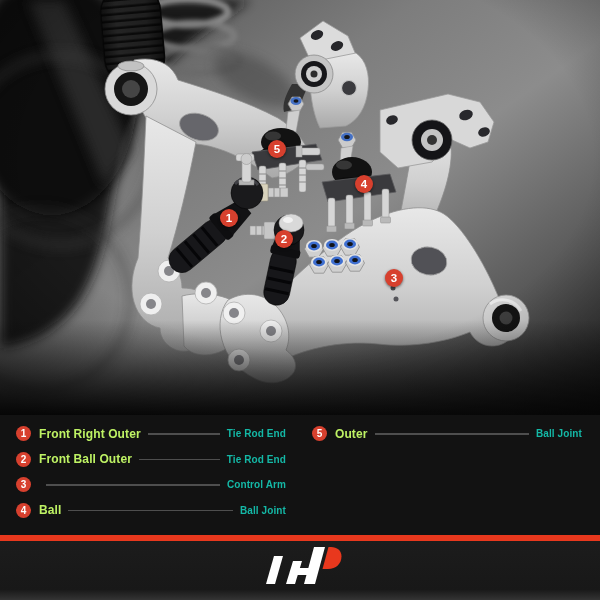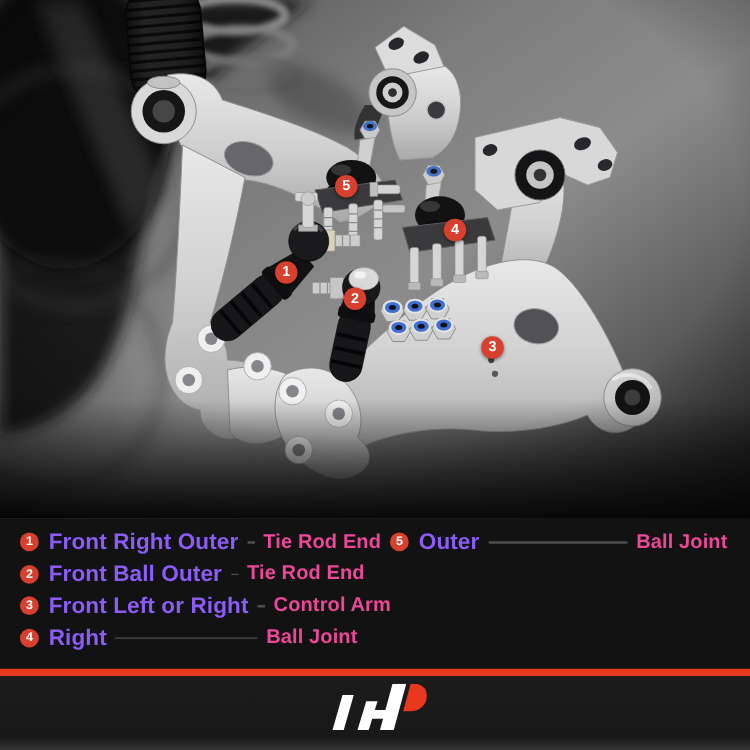--- a/index.html
+++ b/index.html
@@ -12,23 +12,23 @@
           line-height:18px;text-align:center;transform:translate(-50%,-50%);
           box-shadow:0 1px 3px rgba(0,0,0,.55);}
   .legend{position:absolute;top:415px;left:0;width:600px;height:120px;
           background:var(--legend-bg,#121212);}
   .legend-col{position:absolute;top:6px;display:flex;flex-direction:column;}
   .col-left{left:16px;width:270px;}
   .col-right{left:312px;width:270px;}
   .legend-row{height:25.5px;display:flex;align-items:center;}
   .badge{flex:0 0 15px;width:15px;height:15px;border-radius:50%;background:var(--accent,#d7402e);
          color:#fff;font-size:10px;font-weight:bold;line-height:15px;text-align:center;margin-right:8px;}
-  .pos{color:#8b5cf6;font-size:18px;font-weight:bold;letter-spacing:.1px;white-space:nowrap;}
+  .pos{color:#bef264;font-size:12px;font-weight:bold;letter-spacing:.1px;white-space:nowrap;}
   .connector{flex:1 1 auto;height:1.5px;background:var(--line,#4e4e4e);margin:0 7px;min-width:6px;}
-  .part{color:#ec4899;font-size:16px;font-weight:bold;letter-spacing:.1px;white-space:nowrap;}
+  .part{color:#14b8a6;font-size:10px;font-weight:bold;letter-spacing:.1px;white-space:nowrap;}
   .divider{position:absolute;top:535px;left:0;width:600px;height:6px;background:var(--divider,#e8381d);}
   .footer{position:absolute;top:541px;left:0;width:600px;height:59px;
           background:linear-gradient(#1c1c1c 0%,#181818 82%,#343434 100%);
           display:flex;align-items:flex-start;justify-content:center;}
   .logo{margin-top:6px;}
 </style>
 </head>
 <body>
 
 <div class="stage">
@@ -304,27 +304,26 @@
           <span class="part">Tie Rod End</span>
         </div>
         <div class="legend-row">
           <span class="badge">2</span>
           <span class="pos">Front Ball Outer</span>
           <span class="connector"></span>
           <span class="part">Tie Rod End</span>
         </div>
         <div class="legend-row">
           <span class="badge">3</span>
-          <span class="pos">Front Left or Right</span>
           <span class="connector"></span>
           <span class="part">Control Arm</span>
         </div>
         <div class="legend-row">
           <span class="badge">4</span>
-          <span class="pos">Right</span>
+          <span class="pos">Ball</span>
           <span class="connector"></span>
           <span class="part">Ball Joint</span>
         </div>
       </div>
     <div class="legend-col col-right">
         <div class="legend-row">
           <span class="badge">5</span>
           <span class="pos">Outer</span>
           <span class="connector"></span>
           <span class="part">Ball Joint</span>

